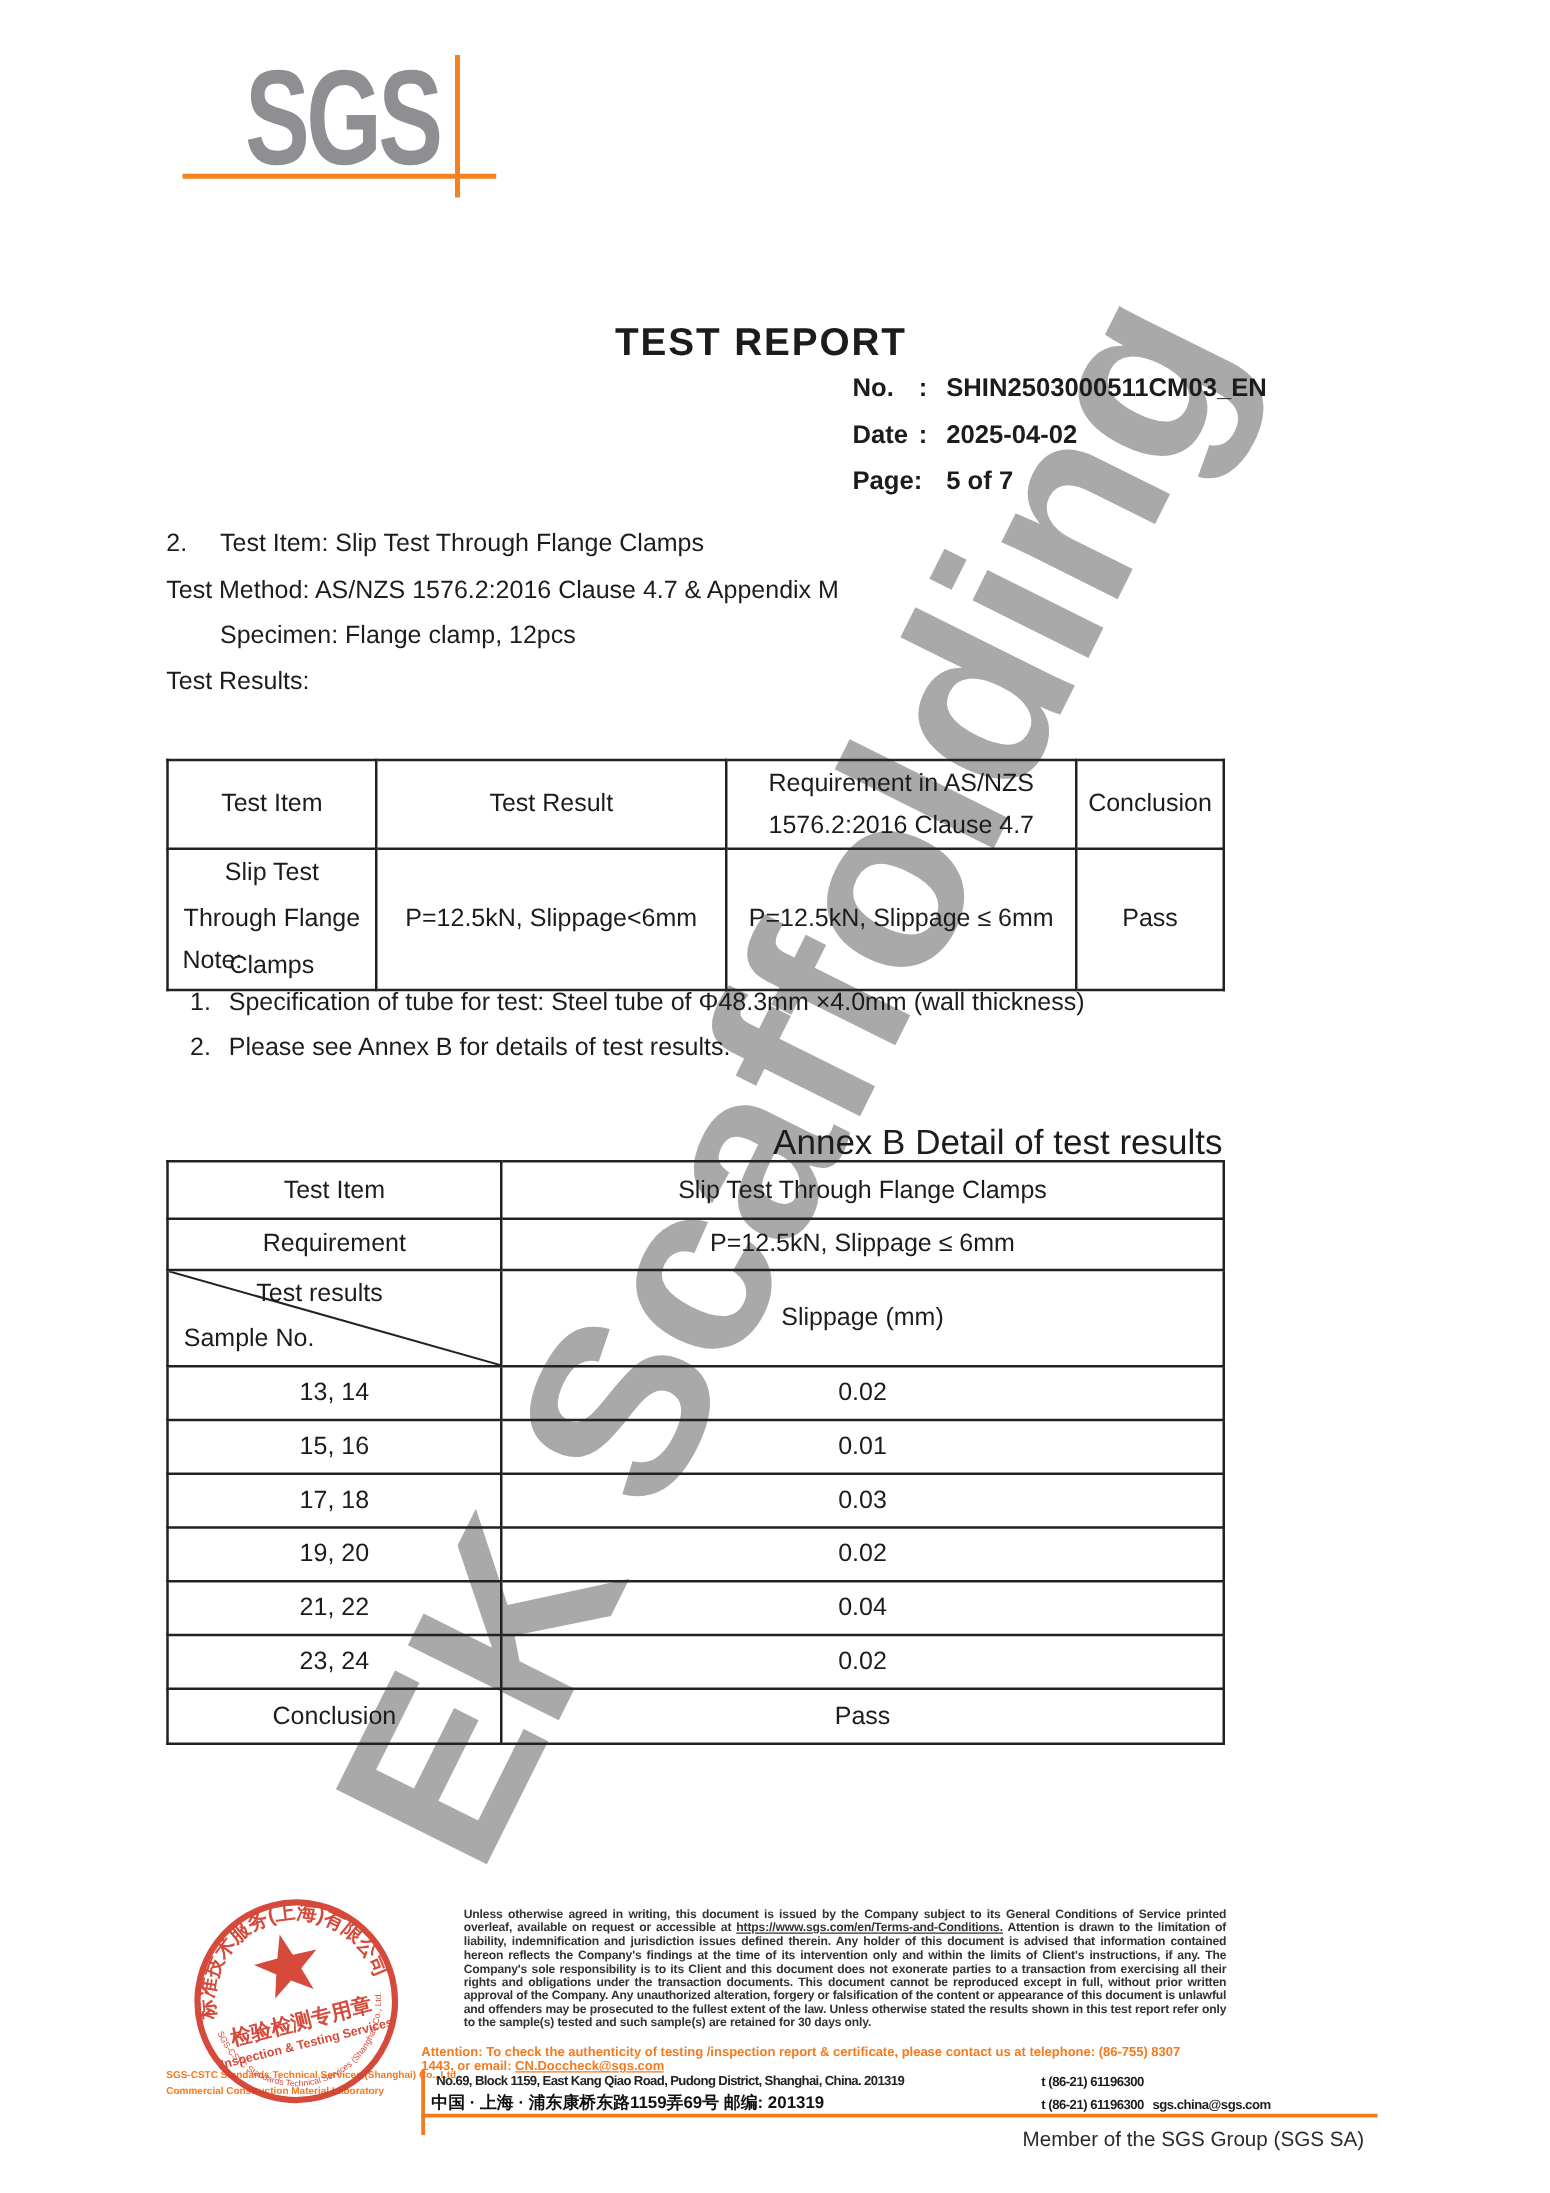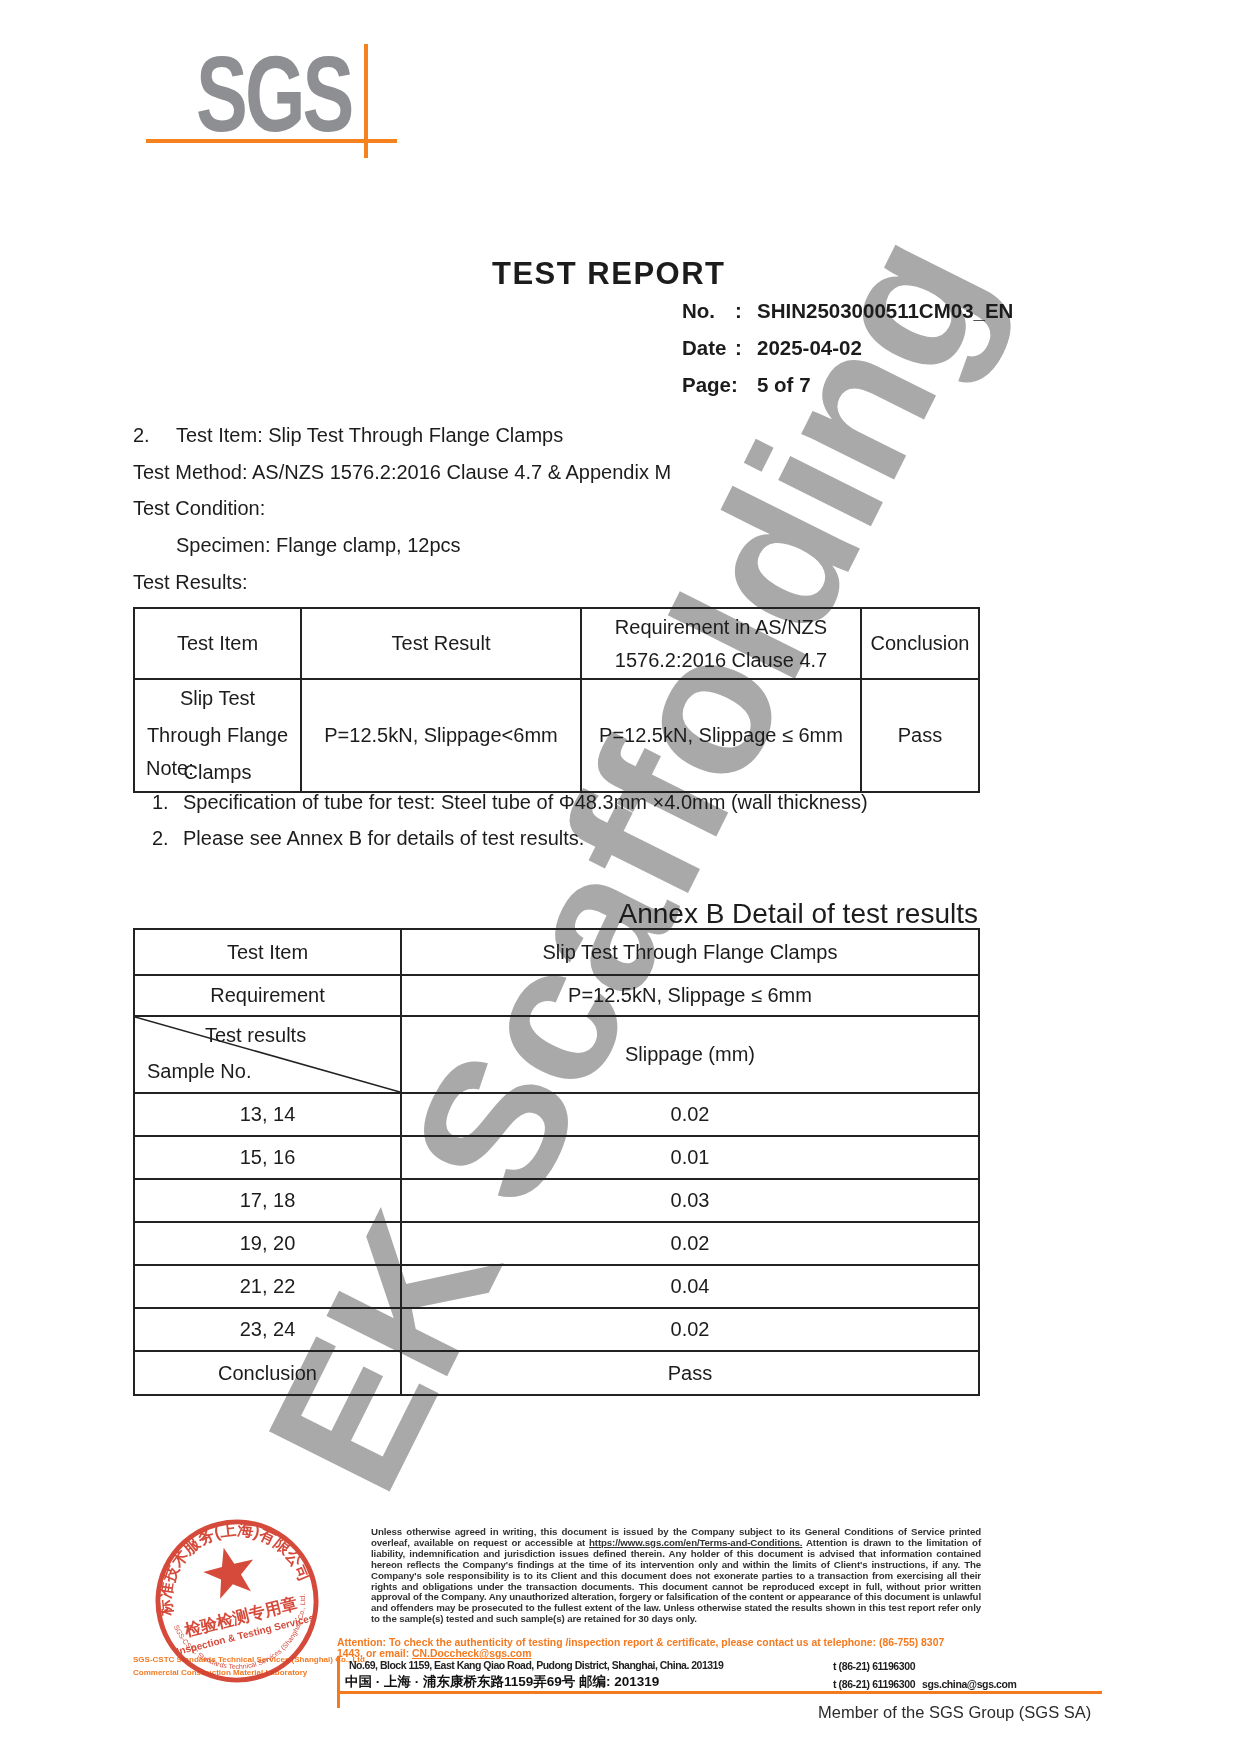--- a/index.html
+++ b/index.html
@@ -109,21 +109,20 @@
         <span>5 of 7</span>
       </div>
     </div>
 
     <div class="body-block">
       <div class="body-line">
         <span class="item-no">2.</span>
         <span>Test Item: Slip Test Through Flange Clamps</span>
       </div>
       <div class="body-line">Test Method: AS/NZS 1576.2:2016 Clause 4.7 &amp; Appendix M</div>
-      <div class="body-line">Test Condition:</div>
       <div class="body-line indent">Specimen: Flange clamp, 12pcs</div>
       <div class="body-line">Test Results:</div>
     </div>
 
     <table class="t1">
       <colgroup>
           <col style="width:167px">
           <col style="width:280px">
           <col style="width:280px">
           <col style="width:118px">

